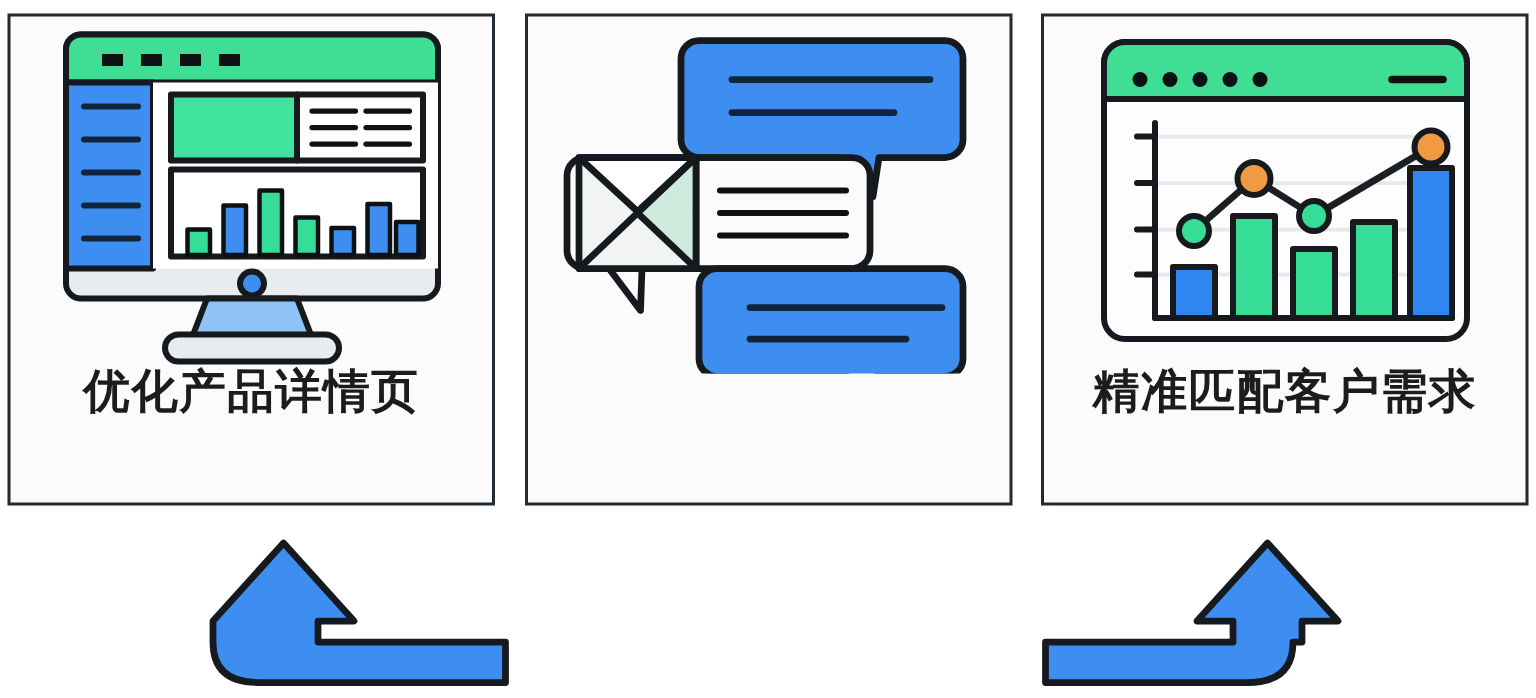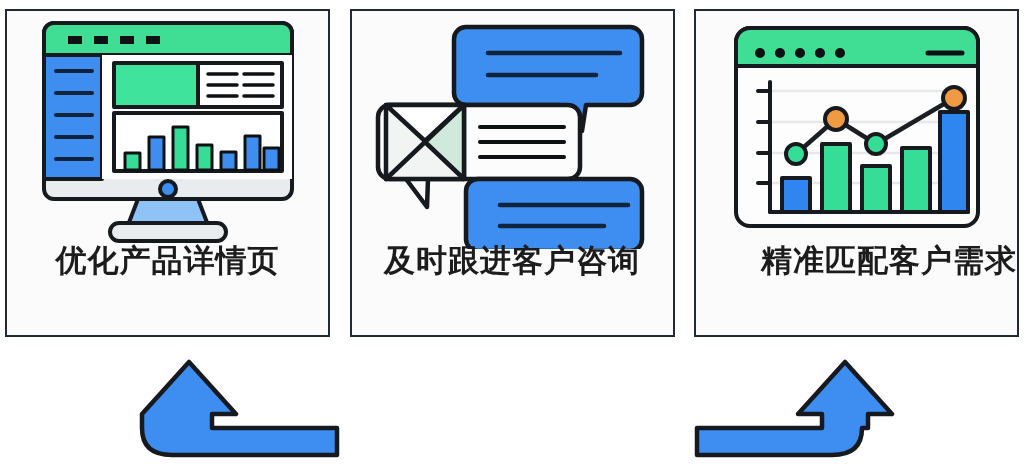--- a/index.html
+++ b/index.html
@@ -20,21 +20,21 @@
   .panel{
     position:relative;
     width:325px;height:328px;
     margin-top:9px;
     border:2px solid #222b33;
     background:#fbfbfb;
     display:flex;flex-direction:column;align-items:center;
     box-sizing:border-box;
   }
   .panel:nth-child(1){margin-left:5px;}
-  .panel:nth-child(3){margin-right:5px;align-items:flex-end;}
+  .panel:nth-child(3){margin-right:5px;}
   .panel-art{
     flex:0 0 auto;height:240px;width:100%;
     display:flex;align-items:center;justify-content:center;
   }
   .panel-label{
     font-size:31px;font-weight:700;color:#1c1c1c;
     letter-spacing:1px;line-height:1;
     margin-top:-6px;
     white-space:nowrap;
   }
@@ -156,21 +156,20 @@
             </g>
 
             <path d="M110 166 h152 a12 12 0 0 1 12 12 v48 a12 12 0 0 1 -12 12 h-46 l1 22 l-20 -22 h-87 a12 12 0 0 1 -12 -12 v-48 a12 12 0 0 1 12 -12 z" fill="#3d8ef0"></path>
             <g stroke="#12243c" stroke-width="4.5">
               <line x1="132" y1="192" x2="260" y2="192"></line>
               <line x1="132" y1="213" x2="236" y2="213"></line>
             </g>
           </g>
         </svg>
       </div>
-      <div class="panel-label">及时跟进客户咨询</div>
     </div>
 
     <div class="panel">
       <div class="panel-art">
         <svg width="262" height="222" viewBox="0 0 262 222">
           <g stroke="#16191d" stroke-width="4" stroke-linejoin="round" stroke-linecap="round">
 
             <rect x="10" y="8" rx="14" ry="14" width="242" height="198" fill="#fdfdfd"></rect>
 
             <path d="M10 22 a14 14 0 0 1 14 -14 h214 a14 14 0 0 1 14 14 v24 h-242 z" fill="#40dd95"></path>

